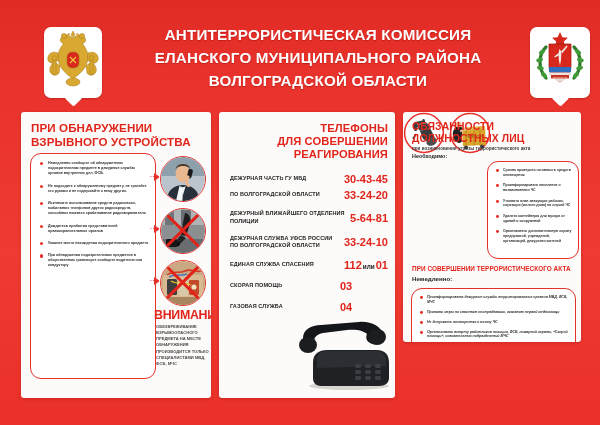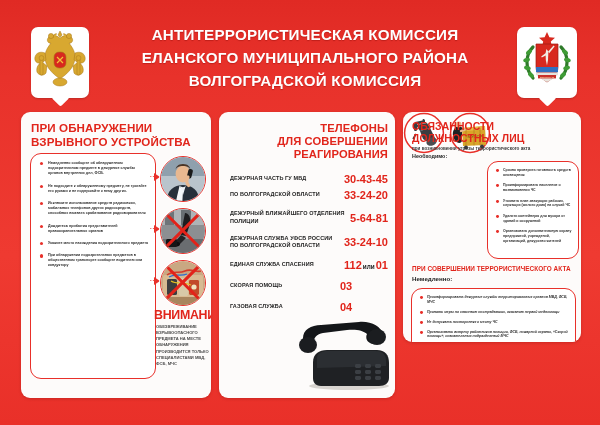--- a/index.html
+++ b/index.html
@@ -8,42 +8,42 @@
     background:#e8302a;
     font-family:"Liberation Sans","DejaVu Sans",sans-serif;
     position:relative;
   }
   #poster{
     position:absolute;inset:0;
     background:linear-gradient(180deg,#e02a24 0%,#e8322b 18%,#ef3a31 60%,#e93029 100%);
   }
 
   
-  .header{position:absolute;left:4px;top:0;width:540px;height:112px;}
+  .header{position:absolute;left:17px;top:0;width:540px;height:112px;}
   .crest-badge{
     position:absolute;background:#ffffff;border-radius:7px;
     box-shadow:0 1px 2px rgba(0,0,0,.18);
   }
   .crest-badge:after{
     content:"";position:absolute;left:50%;bottom:-6px;width:13px;height:13px;
     margin-left:-6.5px;background:#ffffff;transform:rotate(45deg);border-radius:2px;
   }
   #crest-ru{left:27px;top:27px;width:58px;height:71px;}
   #crest-vlg{left:513px;top:27px;width:60px;height:71px;}
   .crest-svg{position:relative;z-index:2;display:block;margin:2px auto 0;}
   .title-block{
     position:absolute;left:96px;top:24px;width:410px;text-align:center;
     color:#ffffff;font-weight:bold;font-size:15.2px;line-height:1.5;
     letter-spacing:.2px;text-shadow:0 1px 1px rgba(120,0,0,.35);
   }
   .title-block div{white-space:nowrap;}
 
   
   .panel{
-    position:absolute;background:#fdfbfa;border-radius:9px;
+    position:absolute;background:#fdfbfa;border-radius:3px;
     box-shadow:0 1px 3px rgba(110,0,0,.25);overflow:hidden;
   }
   #panel-left{left:21px;top:112px;width:190px;height:286px;}
   #panel-center{left:219px;top:112px;width:176px;height:286px;}
   #panel-right{left:403px;top:112px;width:178px;height:230px;}
 
   .panel-h{
     color:#e1251b;font-weight:bold;line-height:1.18;letter-spacing:.1px;
   }
 
@@ -173,21 +173,21 @@
           <circle cx="36" cy="7" r="2.6"></circle>
         </g>
         <rect x="21" y="23" width="12" height="16" rx="5" fill="#d8281e" stroke="#a8781a" stroke-width=".6"></rect>
         <path d="M24 28 L30 34 M30 28 L24 34" stroke="#f3c23a" stroke-width="1.2" fill="none"></path>
       </svg>
     </div>
 
     <div class="title-block">
       <div>АНТИТЕРРОРИСТИЧЕСКАЯ КОМИССИЯ</div>
       <div>ЕЛАНСКОГО МУНИЦИПАЛЬНОГО РАЙОНА</div>
-      <div>ВОЛГОГРАДСКОЙ КОМИССИЯ</div>
+      <div>ВОЛГОГРАДСКОЙ ОБЛАСТИ</div>
     </div>
 
     <div class="crest-badge" id="crest-vlg">
       <svg class="crest-svg" width="56" height="66" viewBox="0 0 56 66">
         <path d="M28 3 L30.4 8.2 L36 8.8 L31.8 12.6 L33 18 L28 15.2 L23 18 L24.2 12.6 L20 8.8 L25.6 8.2 Z" fill="#d8281e"></path>
         <g fill="none" stroke="#2f7a2a" stroke-width="3.2" stroke-linecap="round">
           <path d="M14 18 C6 26 6 40 14 49"></path>
           <path d="M42 18 C50 26 50 40 42 49"></path>
         </g>
         <g fill="#3f9c36">

